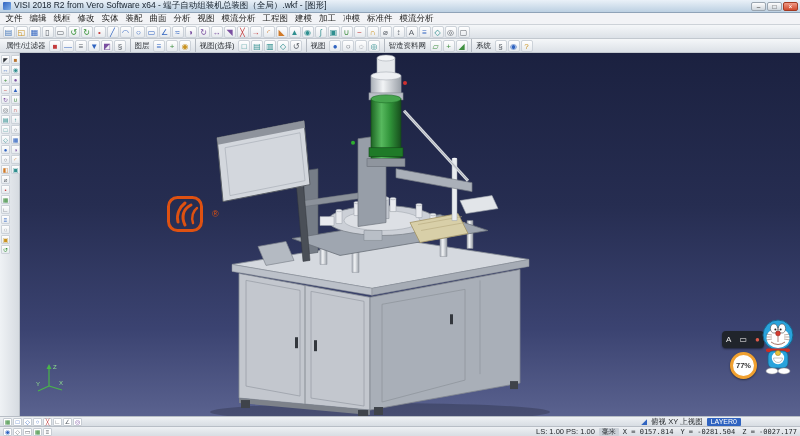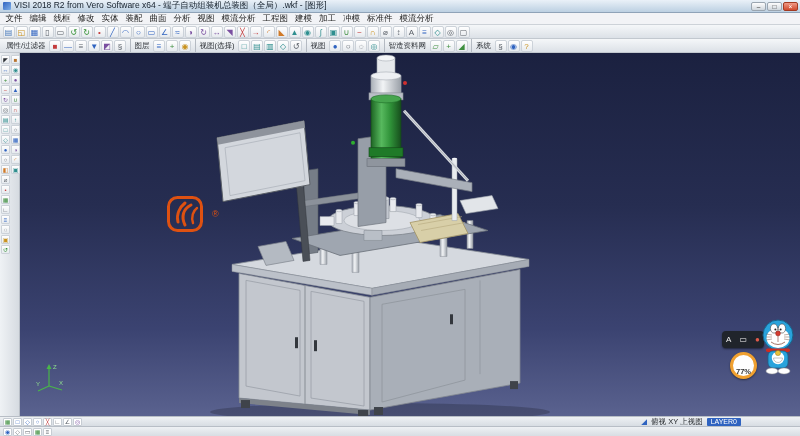--- a/index.html
+++ b/index.html
@@ -37,21 +37,21 @@
   .viewport svg.model{position:absolute;inset:0;width:100%;height:100%}
 
   .watermark{position:absolute;left:146px;top:142px;display:flex;align-items:center;gap:8px;opacity:.95;pointer-events:none}
   .wm-text{font-size:29px;font-weight:bold;letter-spacing:2px;text-shadow:0 1px 2px rgba(60,20,0,.4);white-space:nowrap}
   .wm-reg{font-size:9px;vertical-align:14px}
 
   .axis-triad{position:absolute;left:15px;bottom:24px}
 
   .overlay-toolbox{position:absolute;left:702px;top:278px;width:42px;height:17px;background:#20242b;border-radius:4px;display:flex;align-items:center;justify-content:space-around;box-shadow:0 1px 2px rgba(0,0,0,.5)}
   .overlay-toolbox .item{font-size:8px;line-height:10px}
-  .badge{position:absolute;left:710px;top:299px;width:27px;height:27px;border-radius:50%;background:#fefefe;border:3px solid #f0a030;display:flex;align-items:flex-end;justify-content:center;font-size:7.5px;font-weight:bold;color:#333;box-shadow:0 1px 2px rgba(0,0,0,.45)}
+  .badge{position:absolute;left:710px;top:299px;width:27px;height:27px;border-radius:50%;background:#fefefe;border:3px solid #f0a030;display:flex;align-items:center;justify-content:center;font-size:7.5px;font-weight:bold;color:#333;box-shadow:0 1px 2px rgba(0,0,0,.45)}
   .doraemon{position:absolute;left:737px;top:266px}
 
   
   .statusbar{height:10px;background:linear-gradient(#eef1f4,#d8dde3);border-top:1px solid #b8bec6;display:flex;align-items:center;font-size:7.5px;color:#1e2226;padding:0 3px;gap:4px;overflow:hidden}
   .sb-icons{display:flex;gap:1px}
   .sb-icons .item{width:9px;height:8px;font-size:6px;line-height:7px;text-align:center;background:#fff;border:1px solid #c6ccd3;border-radius:1px}
   .spacer{flex:1}
   .sb-right{display:flex;align-items:center;gap:4px}
   .row1-right{margin-right:56px}
   .layer-chip{background:#2f63c0;color:#fff;padding:0 4px;border-radius:1px;font-size:7px;height:8px;line-height:8px}
@@ -411,15 +411,24 @@
 
   <div class="statusbar">
     <div class="sb-icons">
         <span class="item" style="color: rgb(47, 99, 192);">◉</span>
         <span class="item" style="color: rgb(90, 96, 104);">◇</span>
         <span class="item" style="color: rgb(90, 96, 104);">▭</span>
         <span class="item" style="color: rgb(63, 143, 63);">▦</span>
         <span class="item" style="color: rgb(90, 96, 104);">≡</span>
       </div>
     <div class="spacer"></div>
+    <div class="sb-right">
+      <span>LS: 1.00  PS: 1.00</span>
+      <span class="units-chip">毫米</span>
+      <span class="coords">
+        <span>X = 0157.814</span>
+        <span>Y = -0281.504</span>
+        <span>Z = -0027.177</span>
+      </span>
+    </div>
   </div>
 
 </div>
 
 </body></html>

